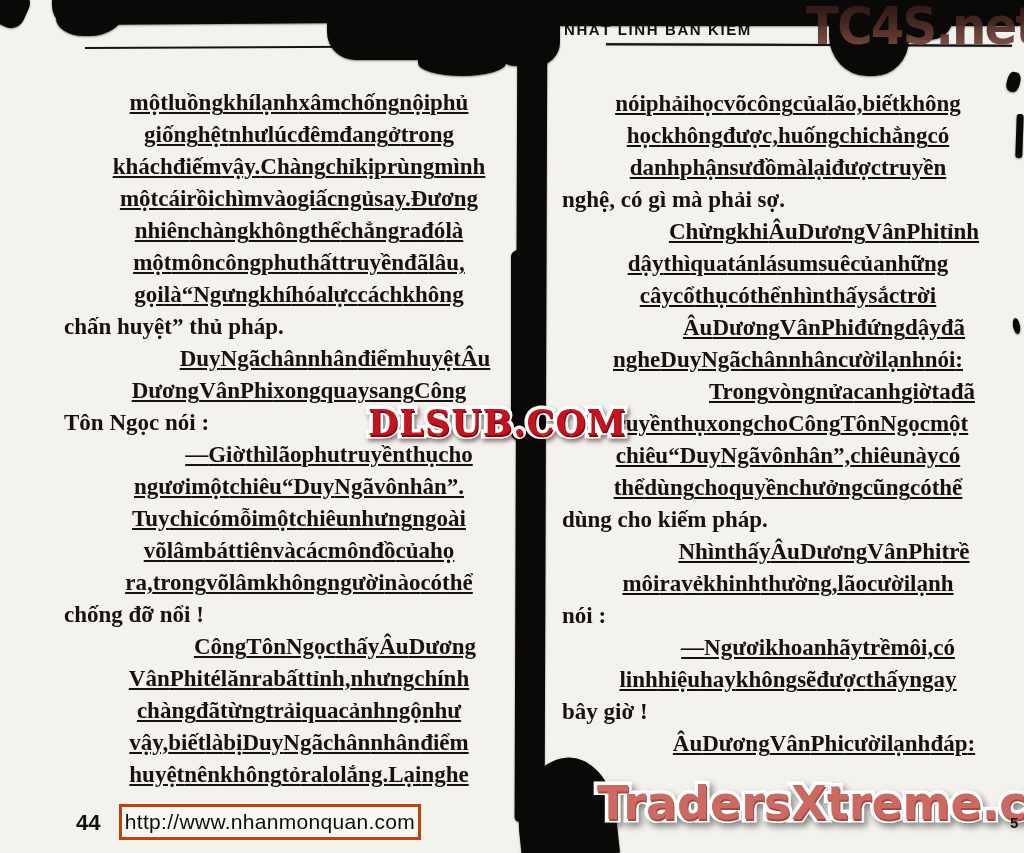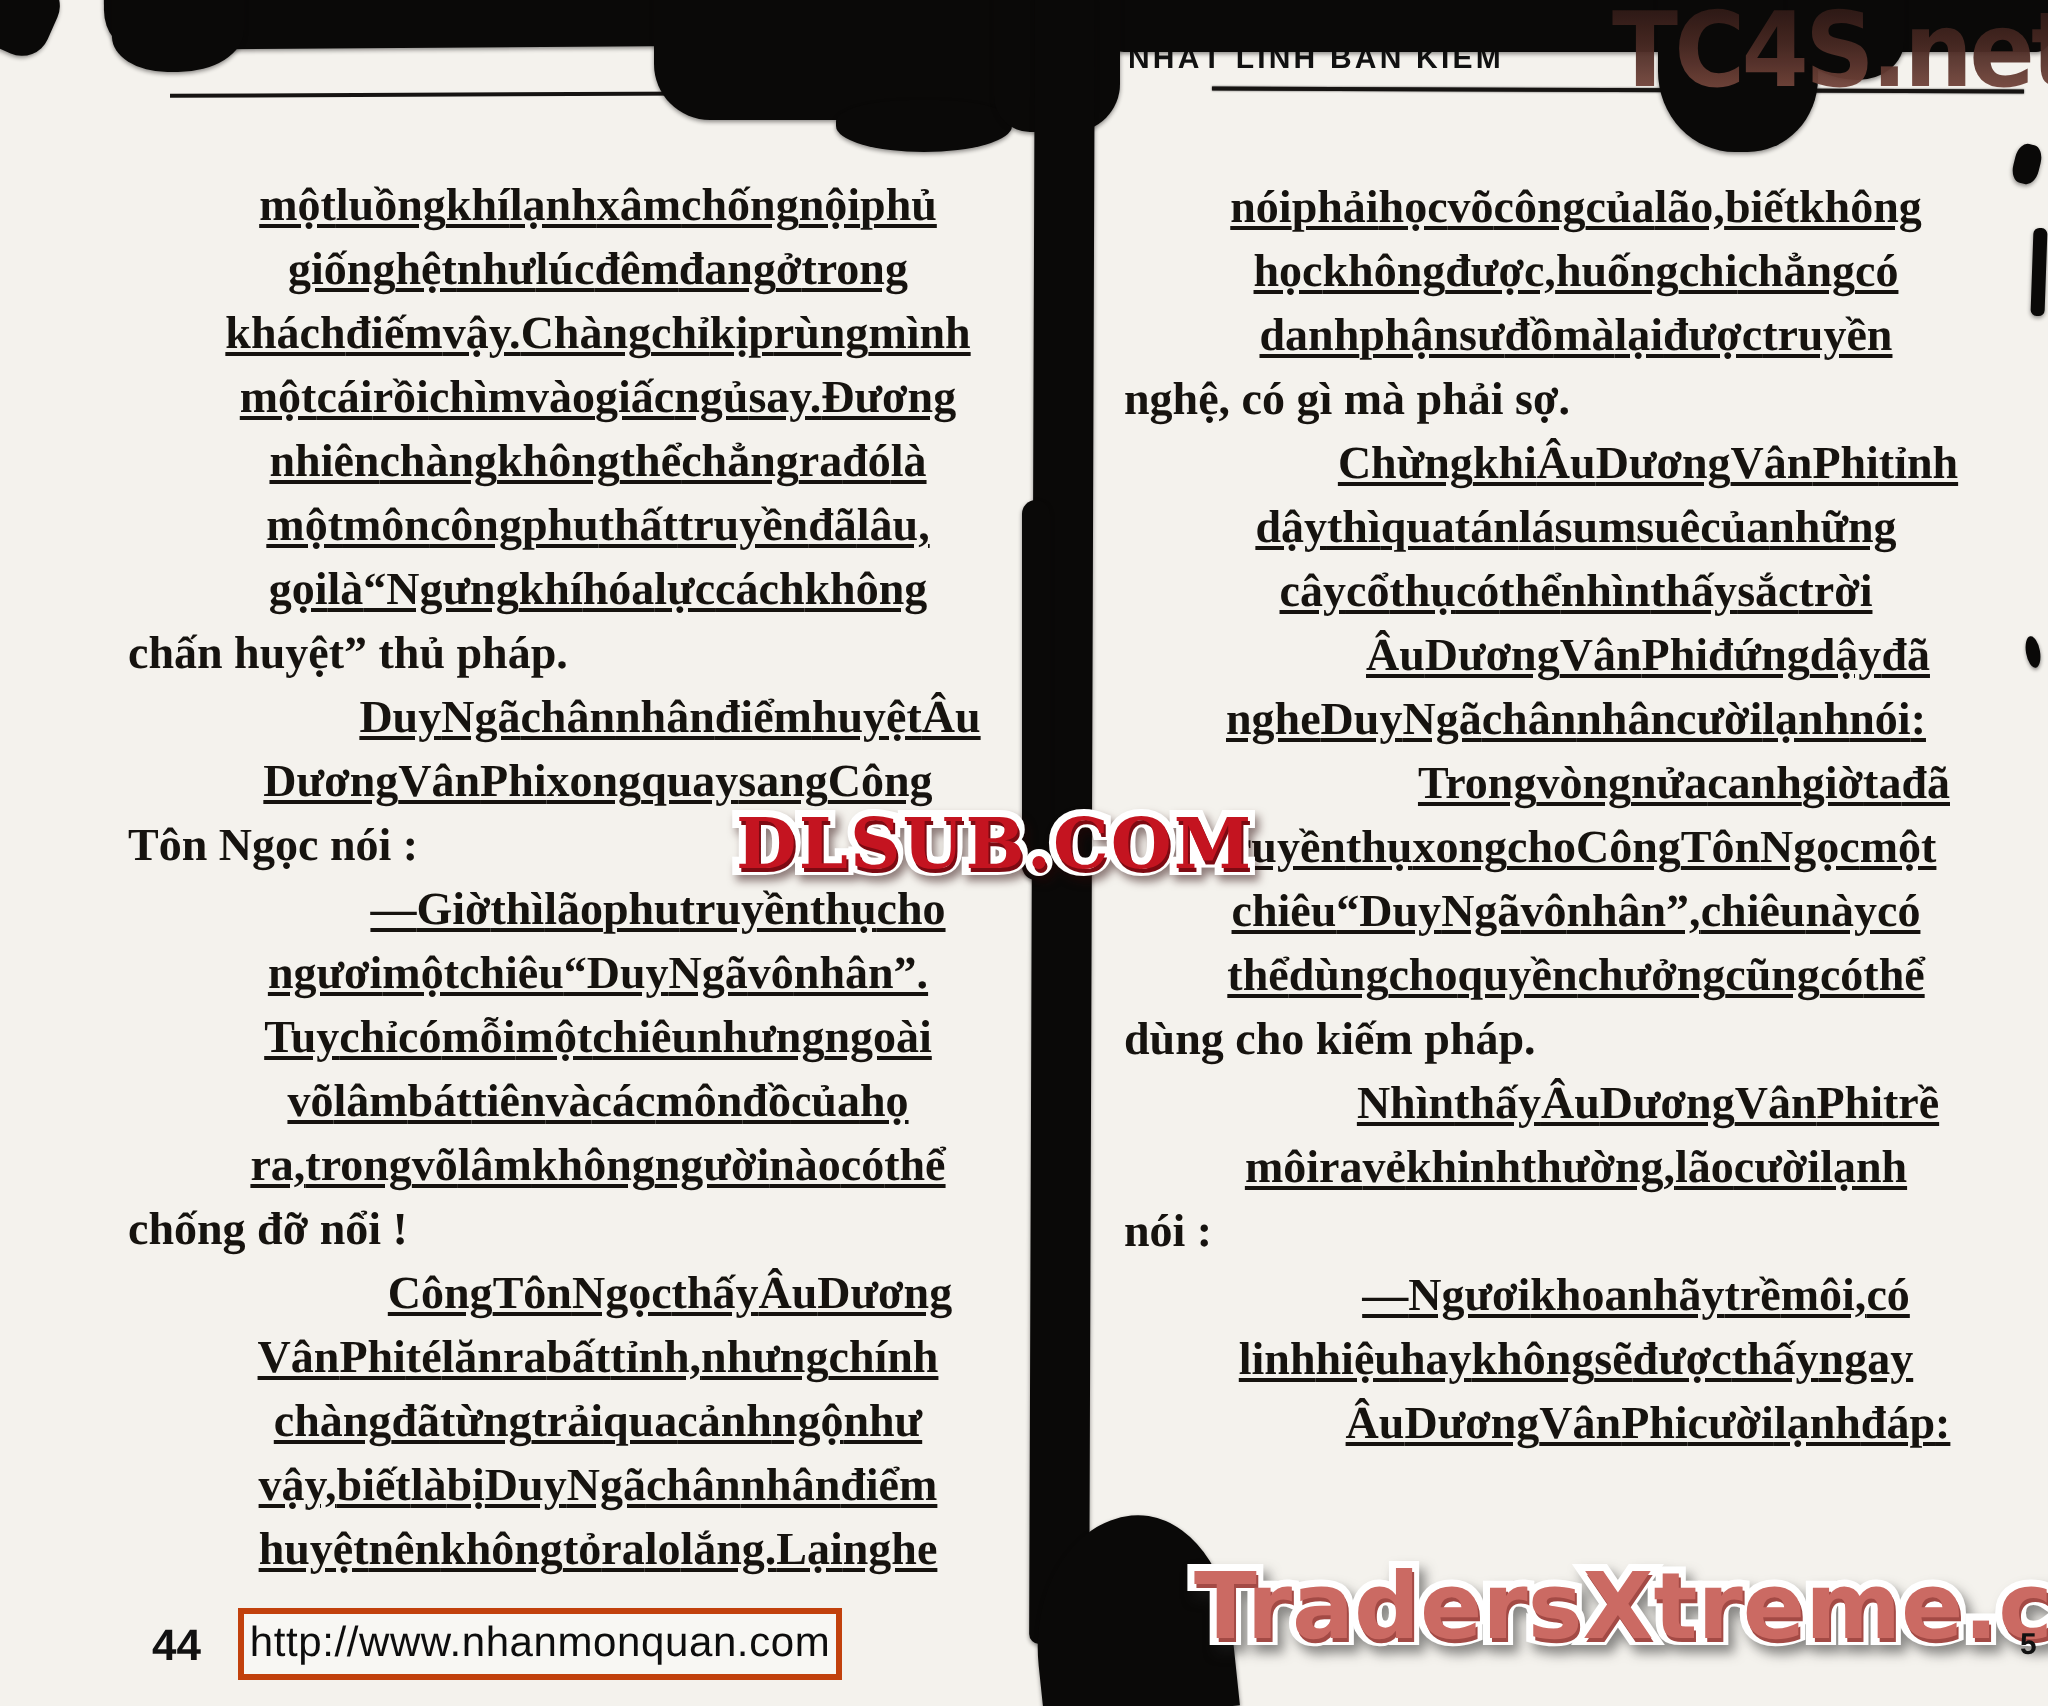--- a/index.html
+++ b/index.html
@@ -417,20 +417,21 @@
       <div class="tline just">
         <span>linh</span>
         <span>hiệu</span>
         <span>hay</span>
         <span>không</span>
         <span>sẽ</span>
         <span>được</span>
         <span>thấy</span>
         <span>ngay</span>
       </div>
+      <div class="tline">bây giờ !</div>
       <div class="tline just" style="padding-left: 72px;">
         <span>Âu</span>
         <span>Dương</span>
         <span>Vân</span>
         <span>Phi</span>
         <span>cười</span>
         <span>lạnh</span>
         <span>đáp</span>
         <span>:</span>
       </div>

